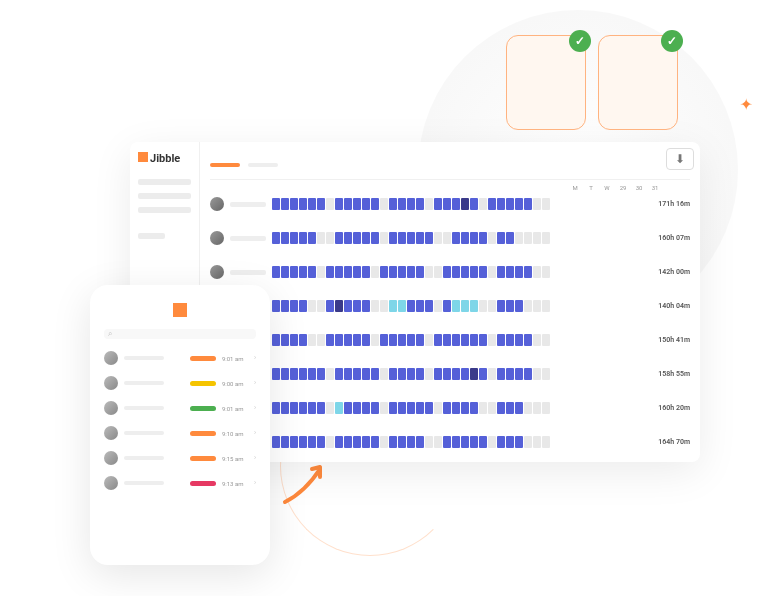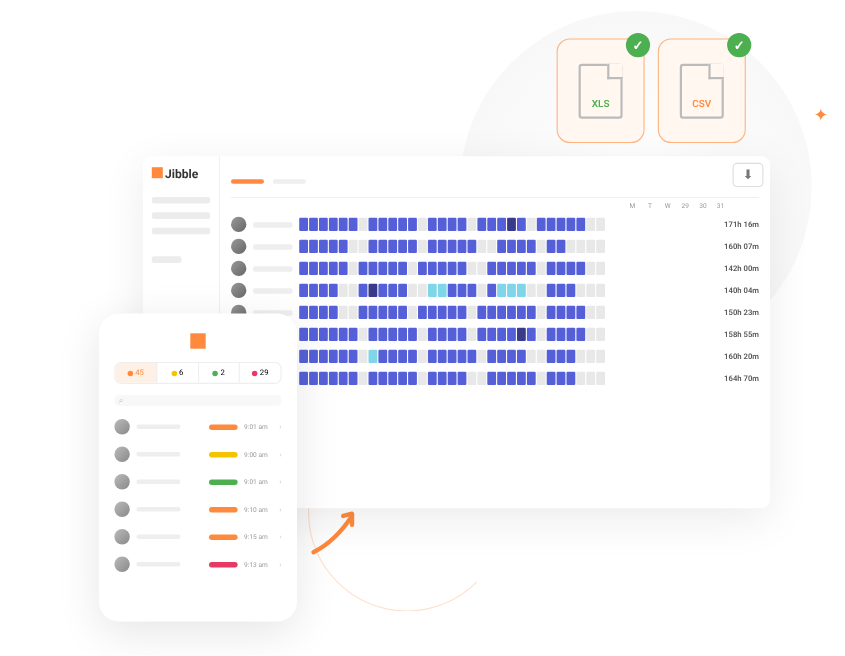--- a/index.html
+++ b/index.html
@@ -20,21 +20,21 @@
 .logo-mark{width:10px;height:10px;background:#ff8a3d;display:inline-block}
 .nav-item{height:6px;margin:8px 0;background:#ececec;border-radius:2px}
 .dash-main{flex:1;padding:8px 10px;position:relative}
 .dash-header{height:30px;display:flex;align-items:center;gap:8px;border-bottom:1px solid #f0f0f0}
 .tab-bar{display:flex;gap:8px}
 .tab-line{width:30px;height:4px;background:#eee;border-radius:2px}
 .tab-line.active{background:#ff8a3d}
 .dl-btn{position:absolute;top:6px;right:6px;width:28px;height:22px;border:1px solid #ddd;border-radius:4px;display:flex;align-items:center;justify-content:center;font-size:12px;color:#777;background:#fff}
 .day-labels{display:flex;justify-content:flex-end;gap:6px;font-size:6px;color:#999;padding:4px 30px 4px 0}
 .day-labels span{width:10px;text-align:center}
-.timeline-rows{display:flex;flex-direction:column;gap:6px;margin-top:2px}
+.timeline-rows{display:flex;flex-direction:column;gap:20px;margin-top:2px}
 .tl-row{display:flex;align-items:center;gap:6px}
 .avatar{width:14px;height:14px;border-radius:50%;background:linear-gradient(135deg,#999,#666);flex-shrink:0}
 .name-ph{width:36px;height:5px;background:#eee;border-radius:2px;flex-shrink:0}
 .cells{display:flex;gap:1px;flex:1}
 .cell{width:8px;height:12px;border-radius:1px}
 .c-f{background:#5560d8}
 .c-d{background:#3a3a8a}
 .c-c{background:#7ed6e8}
 .c-g{background:#e8e8e8}
 .total{font-size:7px;color:#555;font-weight:600;width:42px;text-align:right;flex-shrink:0}
@@ -61,29 +61,23 @@
 </style>
 </head>
 <body>
 
 <div class="bg-circle"></div>
 <div class="sparkle s1">✦</div>
 
 <div class="export-cards">
   <div class="export-card">
     <div class="badge">✓</div>
-    <div class="file-ico xls">
-        <span>XLS</span>
-      </div>
   </div>
   <div class="export-card">
     <div class="badge">✓</div>
-    <div class="file-ico csv">
-        <span>CSV</span>
-      </div>
   </div>
 </div>
 
 <div class="dashboard">
   <div class="dash-sidebar">
     <div class="logo">
         <span class="logo-mark"></span>
         <span>Jibble</span>
       </div>
     <div style="margin-top:14px">
@@ -293,21 +287,21 @@
             <div class="cell c-f"></div>
             <div class="cell c-f"></div>
             <div class="cell c-g"></div>
             <div class="cell c-f"></div>
             <div class="cell c-f"></div>
             <div class="cell c-f"></div>
             <div class="cell c-f"></div>
             <div class="cell c-g"></div>
             <div class="cell c-g"></div>
           </div>
-          <div class="total">150h 23m</div>
+          <div class="total">150h 41m</div>
         </div>
         <div class="tl-row">
           <div class="avatar"></div>
           <div class="name-ph"></div>
           <div class="cells">
             <div class="cell c-f"></div>
             <div class="cell c-f"></div>
             <div class="cell c-f"></div>
             <div class="cell c-f"></div>
             <div class="cell c-f"></div>
@@ -416,38 +410,20 @@
           </div>
           <div class="total">164h 70m</div>
         </div>
       </div>
   </div>
 </div>
 
 <div class="phone">
   <div class="phone-logo">
       <span></span>
-    </div>
-  <div class="phone-tabs" id="phone-tabs">
-      <div class="ptab active">
-        <span class="dot" style="background:#ff8a3d"></span>
-        <span>45</span>
-      </div>
-      <div class="ptab">
-        <span class="dot" style="background:#f5c400"></span>
-        <span>6</span>
-      </div>
-      <div class="ptab">
-        <span class="dot" style="background:#4caf50"></span>
-        <span>2</span>
-      </div>
-      <div class="ptab">
-        <span class="dot" style="background:#e63963"></span>
-        <span>29</span>
-      </div>
     </div>
   <div class="search-bar"></div>
   <div id="phone-rows">
       <div class="p-row">
         <div class="p-avatar"></div>
         <div class="p-name">
           <div class="p-name-line"></div>
         </div>
         <div class="p-status" style="background:#ff8a3d"></div>
         <div class="p-time">9:01 am</div>

